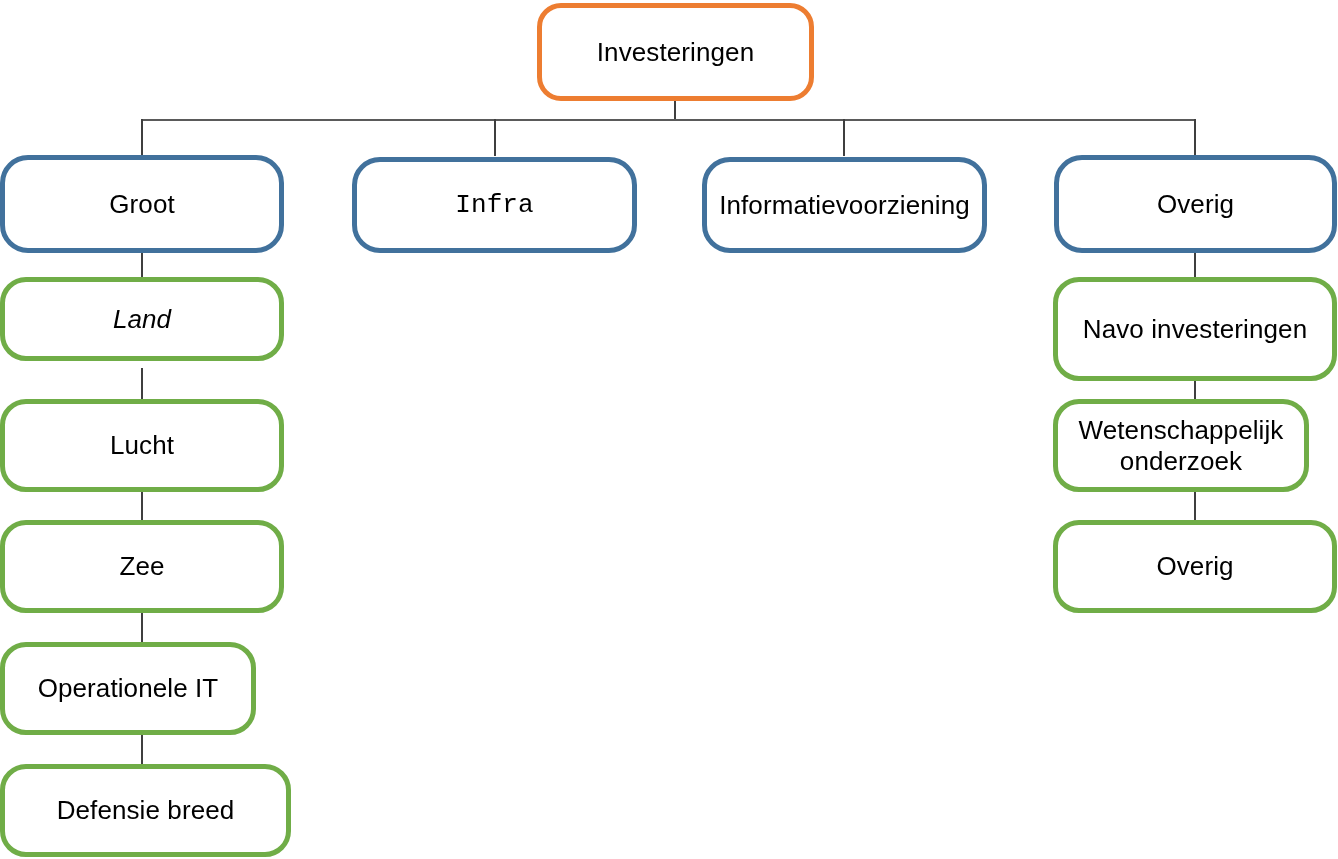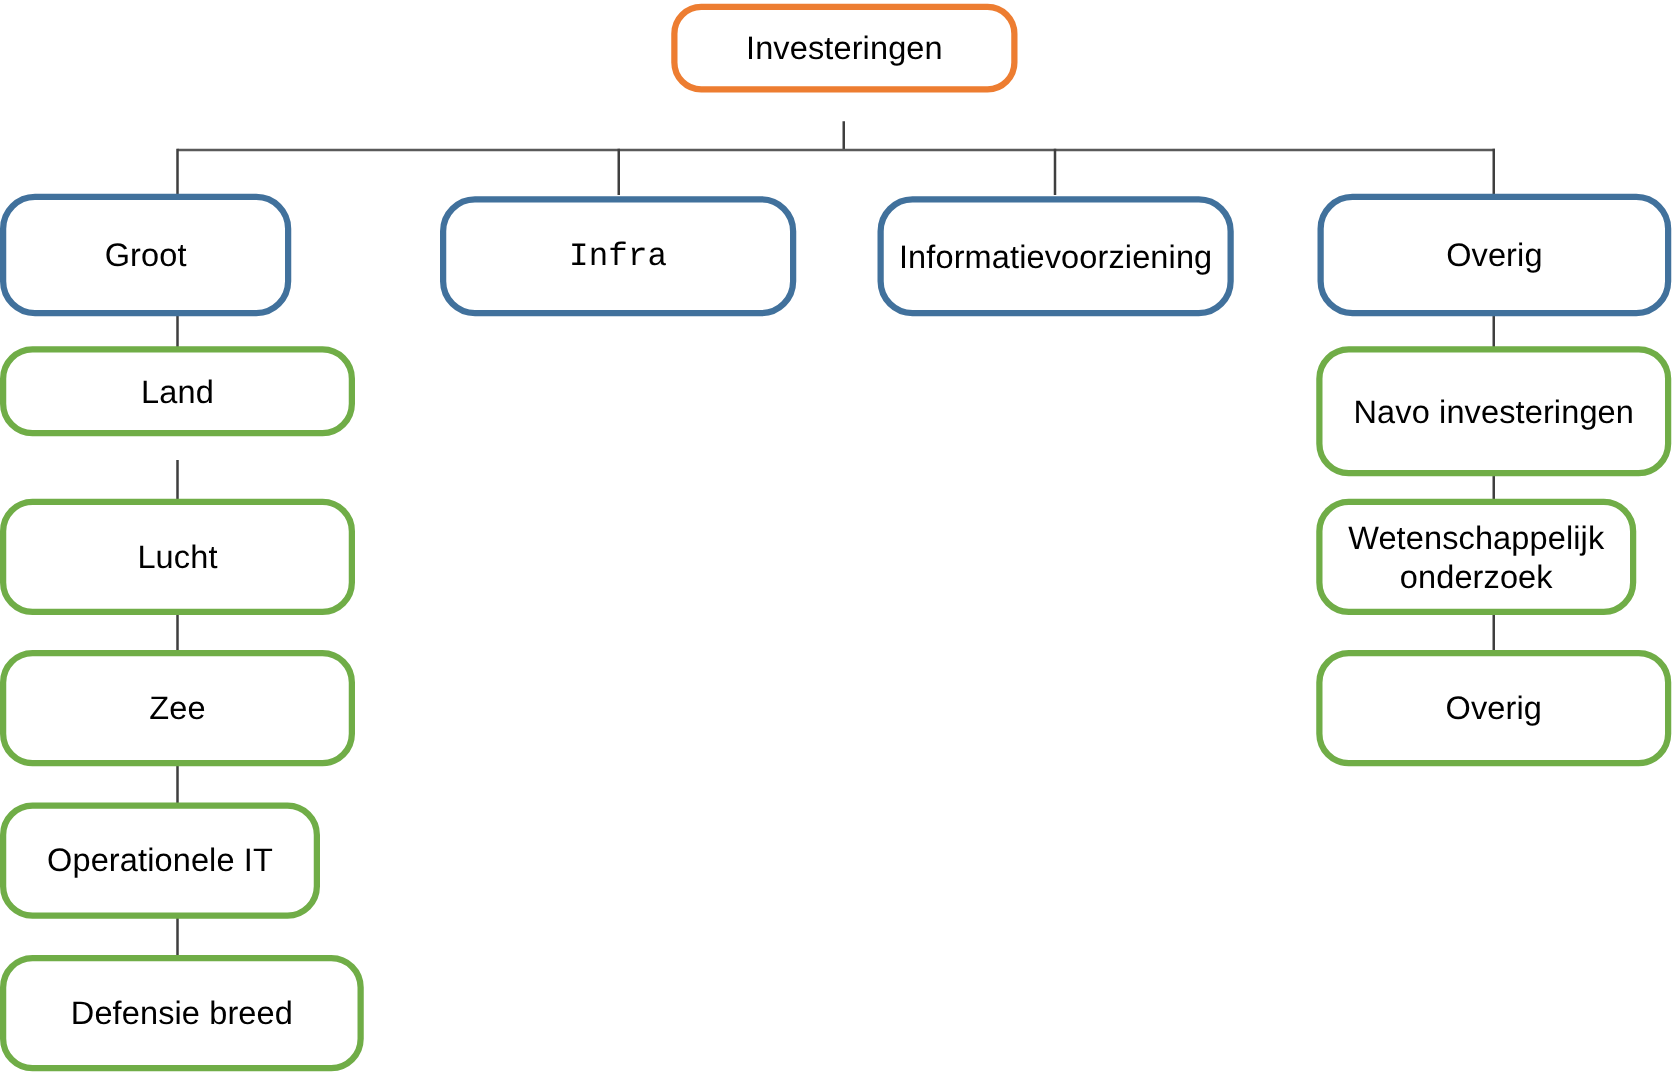--- a/index.html
+++ b/index.html
@@ -61,51 +61,51 @@
   }
   .conn.v { width: 2px; }
   .conn.h { height: 2px; }
   .conn.thin { background: #5A5A5A; }
 </style>
 </head>
 <body>
 
 <div id="canvas">
 
-  <div class="node root" style="left:537px; top:3px; width:277px; height:71px;">
+  <div class="node root" style="left:537px; top:3px; width:277px; height:98px;">
     <span class="label">Investeringen</span>
   </div>
 
   <div class="conn v" style="left:674px; top:97px; width:2px; height:23px;"></div>
 
   <div class="conn h thin" style="left:142px; top:119px; width:1054px; height:2px;"></div>
 
   <div class="conn v" style="left:141px; top:119px; width:2px; height:37px;"></div>
   <div class="conn v" style="left:494px; top:119px; width:2px; height:37px;"></div>
   <div class="conn v" style="left:843px; top:119px; width:2px; height:37px;"></div>
   <div class="conn v" style="left:1194px; top:119px; width:2px; height:37px;"></div>
 
-  <div class="node lvl2" style="left:0px; top:155px; width:233px; height:98px;">
+  <div class="node lvl2" style="left:0px; top:155px; width:284px; height:98px;">
     <span class="label">Groot</span>
   </div>
 
   <div class="node lvl2" style="left:352px; top:157px; width:285px; height:96px;font-family:Liberation Mono, monospace;">
     <span class="label">Infra</span>
   </div>
 
   <div class="node lvl2" style="left:702px; top:157px; width:285px; height:96px;">
     <span class="label">Informatievoorziening</span>
   </div>
 
   <div class="node lvl2" style="left:1054px; top:155px; width:283px; height:98px;">
     <span class="label">Overig</span>
   </div>
 
   <div class="conn v" style="left:141px; top:250px; width:2px; height:28px;"></div>
-  <div class="node lvl3" style="left:0px; top:277px; width:284px; height:72px;">
+  <div class="node lvl3" style="left:0px; top:277px; width:284px; height:84px;font-style:italic;">
     <span class="label">Land</span>
   </div>
 
   <div class="conn v" style="left:141px; top:368px; width:2px; height:32px;"></div>
   <div class="node lvl3" style="left:0px; top:399px; width:284px; height:93px;">
     <span class="label">Lucht</span>
   </div>
 
   <div class="conn v" style="left:141px; top:490px; width:2px; height:32px;"></div>
   <div class="node lvl3" style="left:0px; top:520px; width:284px; height:93px;">

